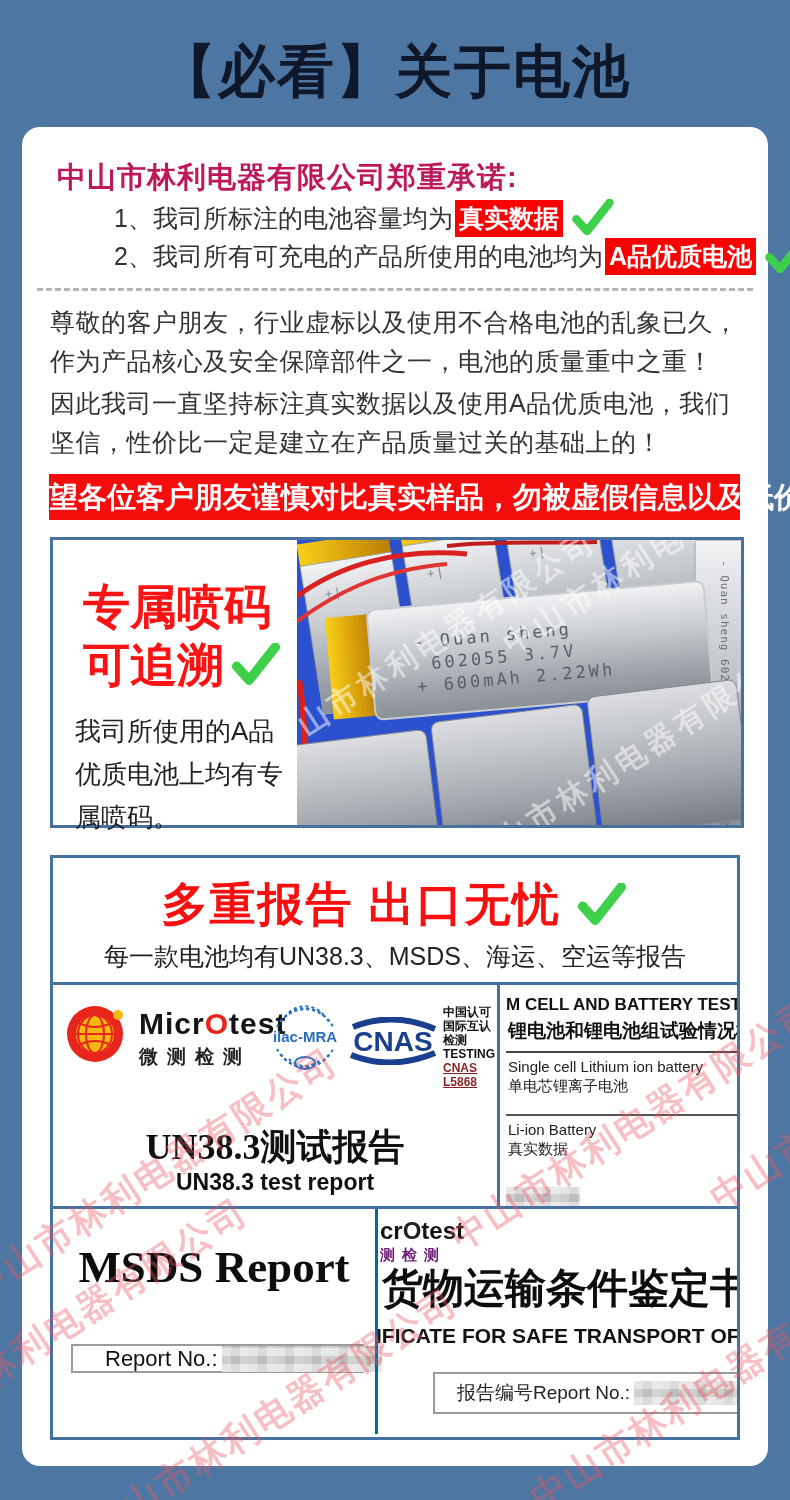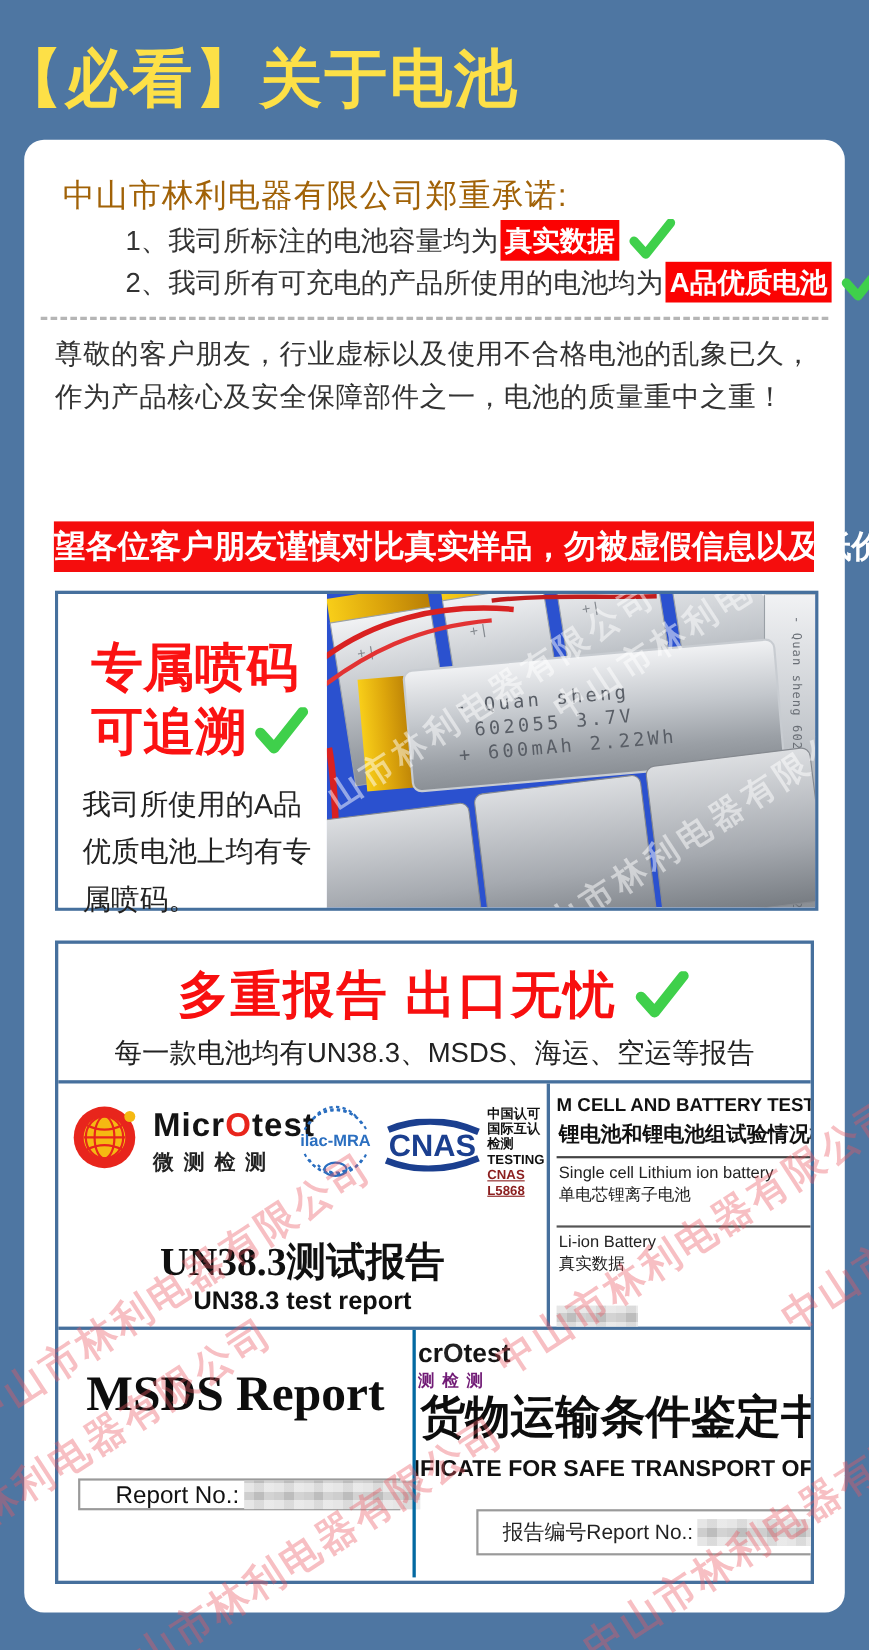--- a/index.html
+++ b/index.html
@@ -3,30 +3,30 @@
 <meta charset="utf-8">
 <style>
   * { margin:0; padding:0; box-sizing:border-box; }
   body { width:790px; height:1500px; }
   .page {
     position:relative; width:790px; height:1500px;
     background:#4e76a2; overflow:hidden;
     font-family:"Liberation Sans","DejaVu Sans",sans-serif; color:#333;
   }
   .page-title {
-    position:absolute; top:34px; left:0; width:100%; text-align:left;
-    color:#fde047; font-size:57px; font-weight:900; letter-spacing:2px;
+    position:absolute; top:34px; left:0; width:100%; text-align:center;
+    color:#0f172a; font-size:57px; font-weight:900; letter-spacing:2px;
   }
   .card {
     position:absolute; left:22px; top:127px; width:746px; height:1339px;
     background:#ffffff; border-radius:18px;
   }
   .promise-heading {
     position:absolute; top:31px; left:35px;
-    font-size:29px; font-weight:400; color:#a16207; letter-spacing:1px;
+    font-size:29px; font-weight:700; color:#be185d; letter-spacing:1px;
   }
   .promise-items { position:absolute; top:72px; left:92px; font-size:25px; color:#333; }
   .promise-item { display:flex; align-items:center; height:38px; white-space:nowrap; }
   .hl-mark { background:#fb0202; color:#ffffff; font-weight:700; padding:2px 4px; margin-left:2px; }
   .check-sm { width:44px; height:38px; margin-left:8px; flex:none; }
   .check-lg { width:52px; height:44px; vertical-align:-6px; margin-left:6px; }
   .dashed-divider { position:absolute; top:161px; left:15px; right:15px; border-top:3px dashed #b5b5b5; }
   .para { position:absolute; left:28px; width:697px; font-size:25px; line-height:39px; color:#333; letter-spacing:0.5px; }
   .para-1 { top:176px; }
   .para-2 { top:257px; }
@@ -141,20 +141,21 @@
           <span class="hl-mark">A品优质电池</span>
         <svg class="check-sm" viewBox="0 0 36 32">
             <path class="check-path" d="M4 17 L13 27 L32 3"></path>
           </svg>
       </div>
     </div>
 
     <div class="dashed-divider"></div>
 
     <p class="para para-1">尊敬的客户朋友，行业虚标以及使用不合格电池的乱象已久，作为产品核心及安全保障部件之一，电池的质量重中之重！</p>
+    <p class="para para-2">因此我司一直坚持标注真实数据以及使用A品优质电池，我们坚信，性价比一定是建立在产品质量过关的基础上的！</p>
 
     <div class="warning-banner">望各位客户朋友谨慎对比真实样品，勿被虚假信息以及低价误导！</div>
 
     <div class="photo-box">
       <div class="photo-left">
         <div class="spray-title">
           <span>专属喷码</span><br>
           <span>可追溯</span><svg class="check-lg" viewBox="0 0 36 32">
               <path class="check-path" d="M4 17 L13 27 L32 3"></path>
             </svg>

